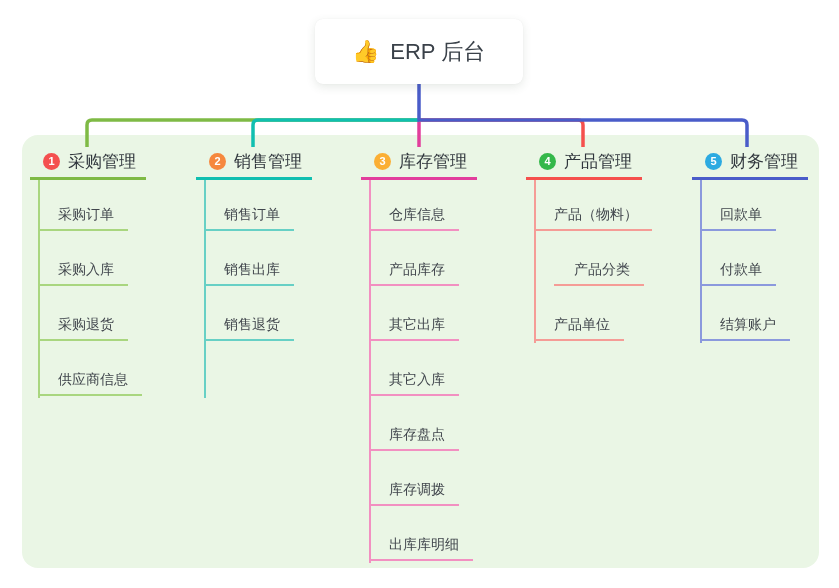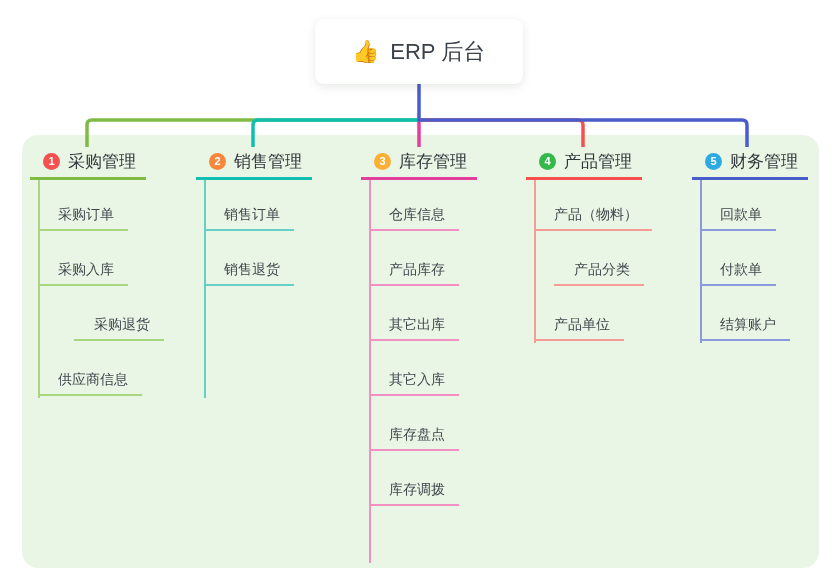--- a/index.html
+++ b/index.html
@@ -77,37 +77,40 @@
   </div>
   <div class="children n4">
     <div class="vline" style="background-color: rgb(169, 214, 127);"></div>
     <div class="child-row first">
         <span style="border-bottom-color: rgb(169, 214, 127);">采购订单</span>
       </div>
     <div class="child-row">
         <span style="border-bottom-color: rgb(169, 214, 127);">采购入库</span>
       </div>
     <div class="child-row">
-        <span style="border-bottom-color: rgb(169, 214, 127); margin-left: 36px;">采购退货</span>
+        <span style="border-bottom-color: rgb(169, 214, 127);">采购退货</span>
       </div>
     <div class="child-row">
         <span style="border-bottom-color: rgb(169, 214, 127);">供应商信息</span>
       </div>
   </div>
 </div>
 
 <div class="column c2">
   <div class="branch-label" style="border-bottom-color: rgb(16, 191, 176);">
     <span class="badge" style="background-color: rgb(246, 136, 62);">2</span>
     <span>销售管理</span>
   </div>
   <div class="children n4">
     <div class="vline" style="background-color: rgb(103, 208, 197);"></div>
     <div class="child-row first">
         <span style="border-bottom-color: rgb(103, 208, 197);">销售订单</span>
+      </div>
+    <div class="child-row">
+        <span style="border-bottom-color: rgb(103, 208, 197);">销售出库</span>
       </div>
     <div class="child-row">
         <span style="border-bottom-color: rgb(103, 208, 197);">销售退货</span>
       </div>
   </div>
 </div>
 
 <div class="column c3">
   <div class="branch-label" style="border-bottom-color: rgb(226, 62, 156);">
     <span class="badge" style="background-color: rgb(251, 175, 52);">3</span>
@@ -125,20 +128,23 @@
         <span style="border-bottom-color: rgb(242, 144, 193);">其它出库</span>
       </div>
     <div class="child-row">
         <span style="border-bottom-color: rgb(242, 144, 193);">其它入库</span>
       </div>
     <div class="child-row">
         <span style="border-bottom-color: rgb(242, 144, 193);">库存盘点</span>
       </div>
     <div class="child-row">
         <span style="border-bottom-color: rgb(242, 144, 193);">库存调拨</span>
+      </div>
+    <div class="child-row">
+        <span style="border-bottom-color: rgb(242, 144, 193);">出库库明细</span>
       </div>
   </div>
 </div>
 
 <div class="column c4">
   <div class="branch-label" style="border-bottom-color: rgb(245, 80, 77);">
     <span class="badge" style="background-color: rgb(52, 184, 74);">4</span>
     <span>产品管理</span>
   </div>
   <div class="children n3">

